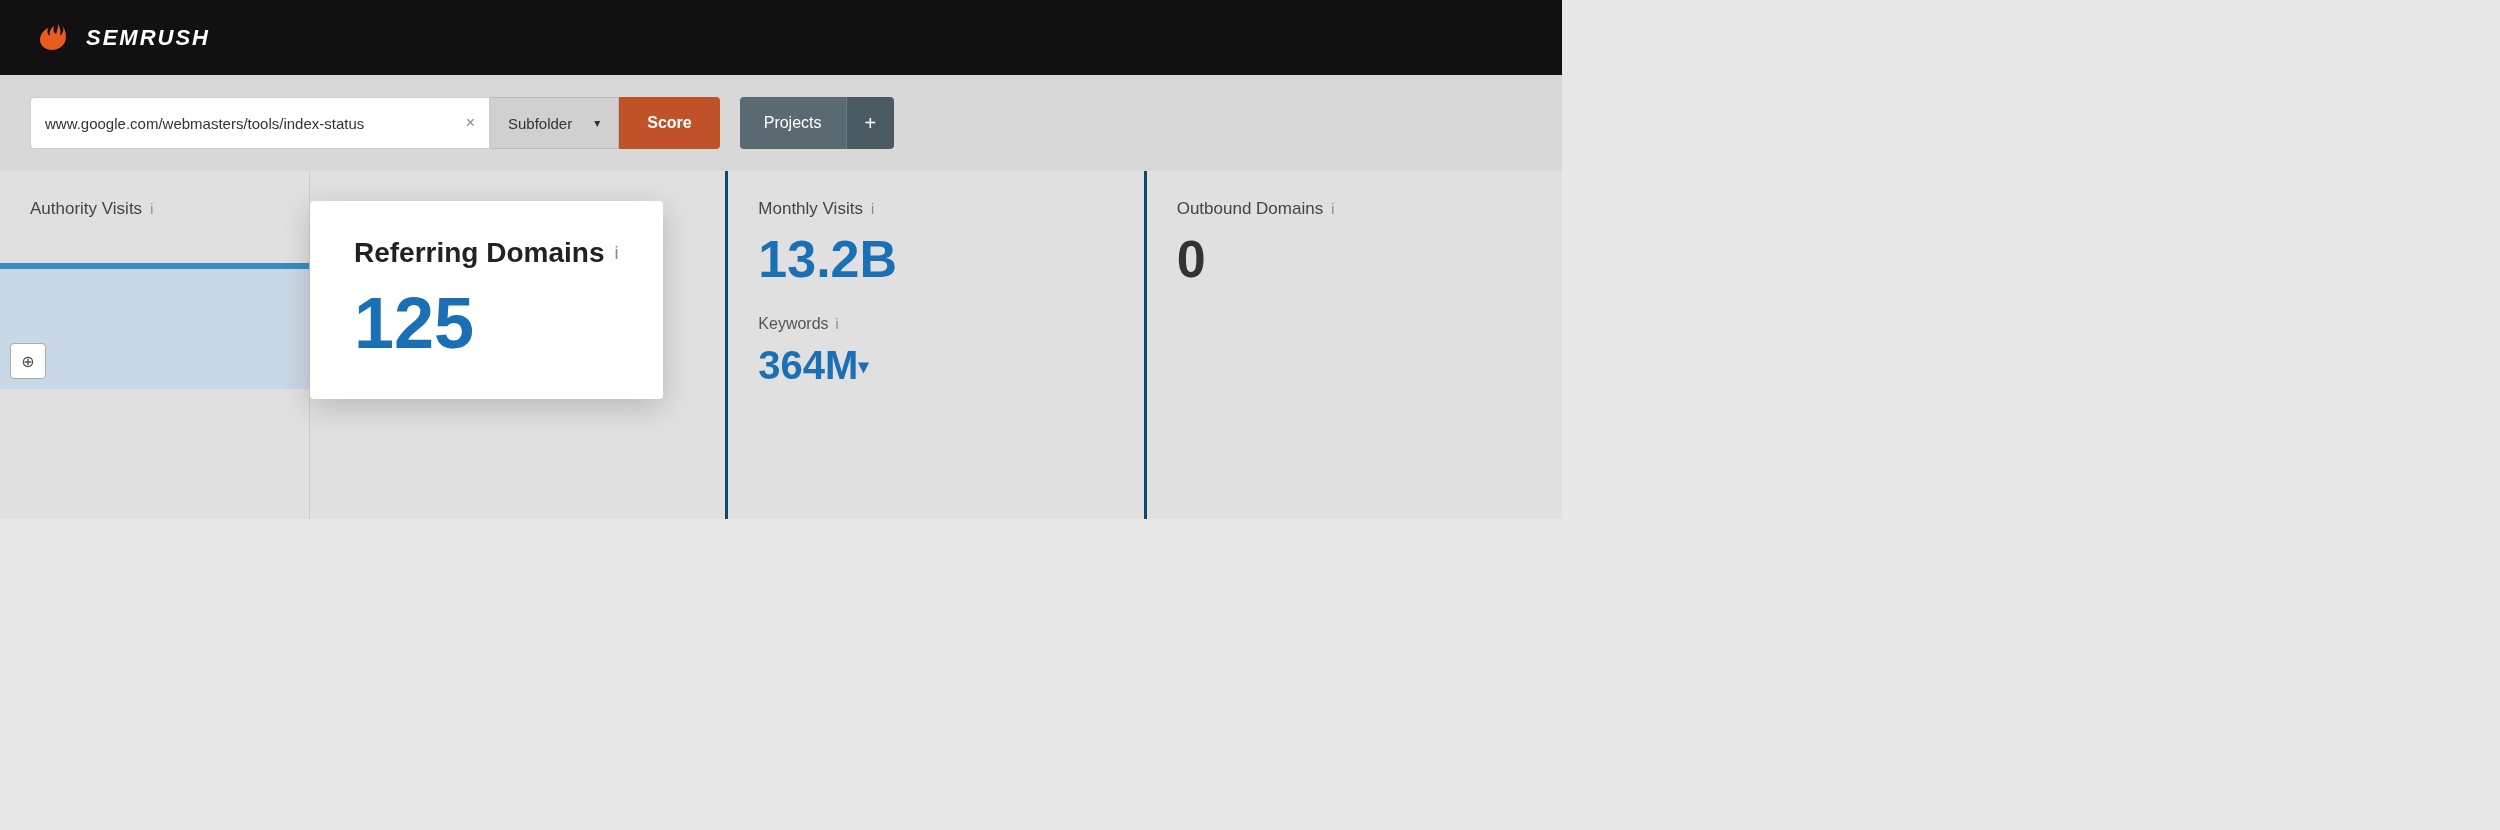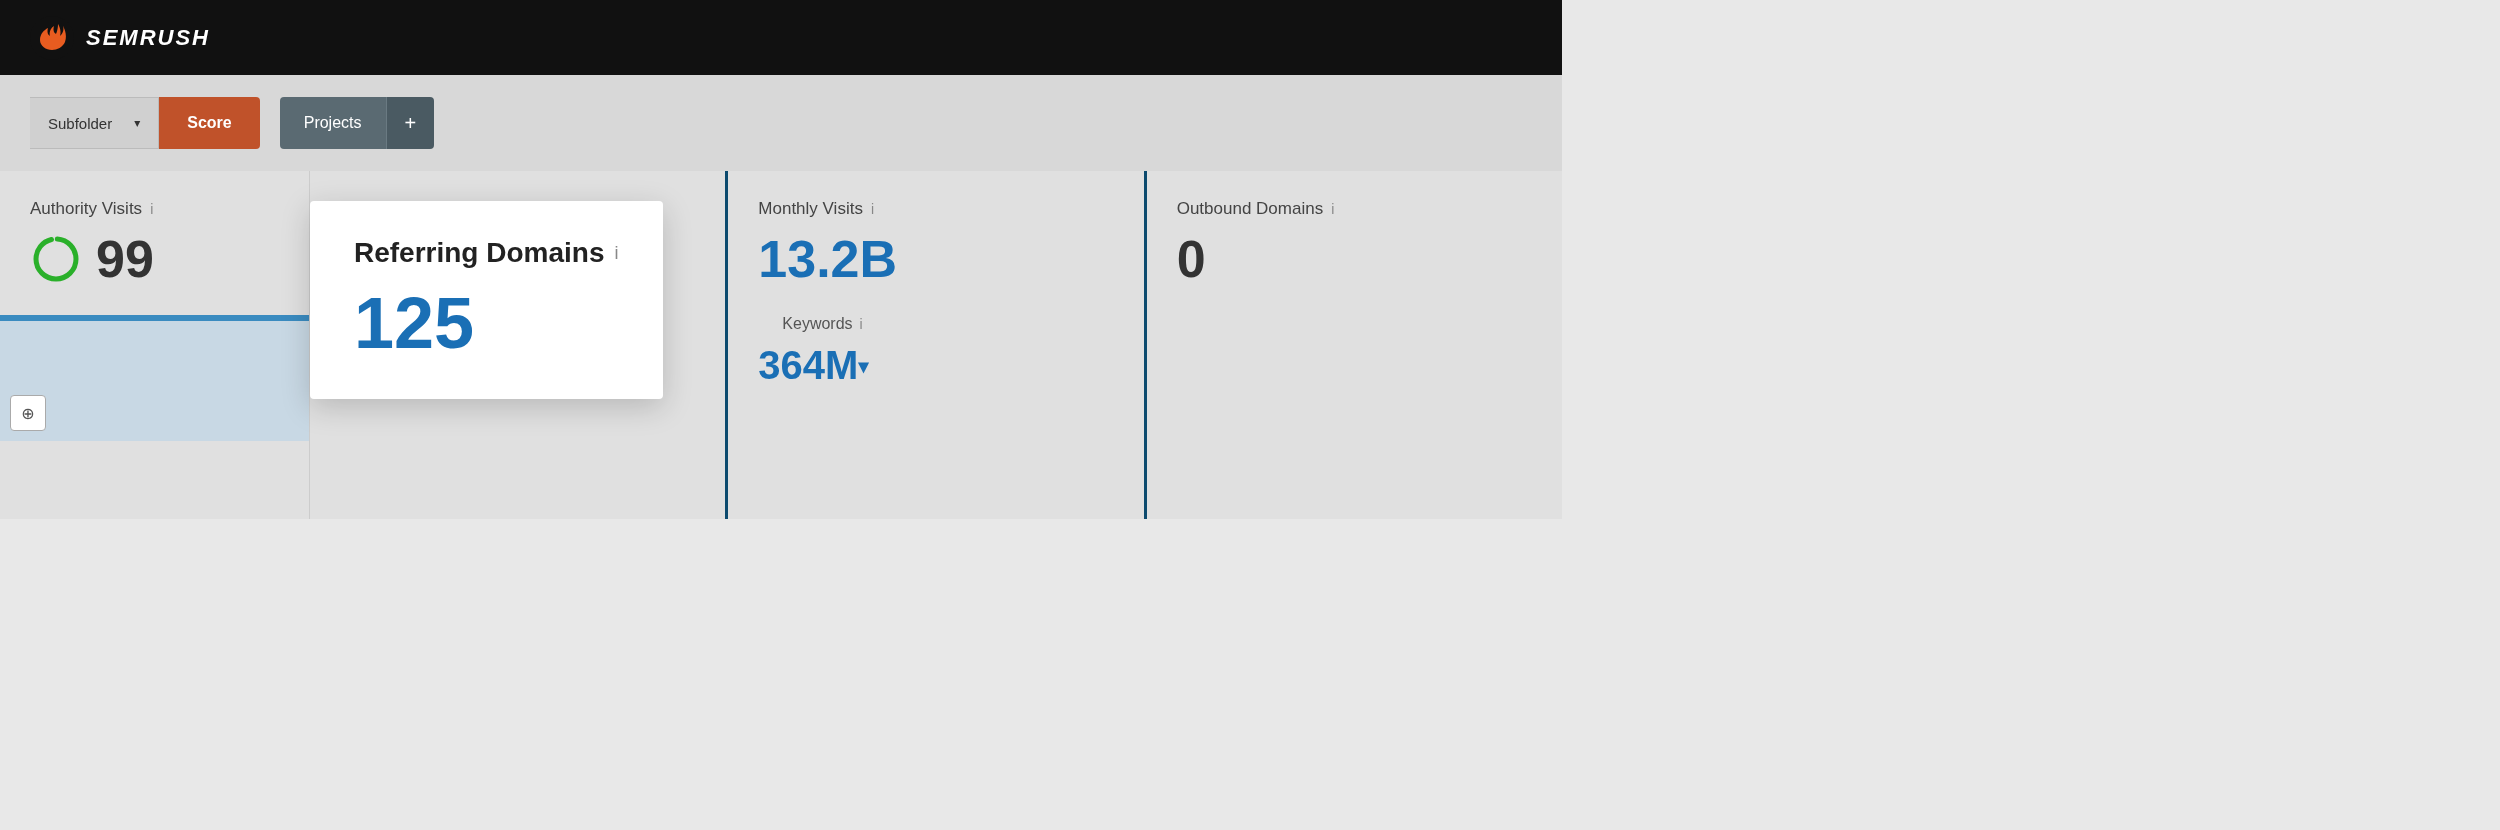--- a/index.html
+++ b/index.html
@@ -209,21 +209,20 @@
       color: #1a6fb5;
       line-height: 1;
     }
     .sub-stat-label {
       font-size: 16px;
       color: #555;
       display: flex;
       align-items: center;
       gap: 7px;
       margin-bottom: 10px;
-      margin-left: 24px;
     }
     .sub-stat-value {
       font-size: 40px;
       font-weight: 700;
       color: #1a6fb5;
       display: flex;
       align-items: center;
       gap: 0;
     }
 
@@ -272,46 +271,42 @@
     <svg class="logo-icon" viewBox="0 0 44 44">
       <ellipse cx="22" cy="22" rx="22" ry="22" fill="#111"></ellipse>
 
       <path d="M28 8 C28 8 32 14 30 20 C30 20 35 16 33 10 C33 10 38 18 35 26 C33 31 27 34 22 34 C16 34 10 30 10 24 C10 18 14 14 18 12 C18 12 16 18 20 20 C20 20 18 14 24 10 C24 10 22 16 26 18 C26 18 28 14 28 8Z" fill="#e85c20"></path>
     </svg>
     <span class="logo-text">SEMRUSH</span>
   </div>
 </div>
 
 <div class="search-bar-area">
+  <div class="search-input-wrapper">
+    <span class="search-input-text">www.google.com/webmasters/tools/index-status</span>
+    <span class="clear-icon">×</span>
+  </div>
   <button class="subfolder-btn">
     <span>Subfolder</span>
     <span class="chevron">▾</span>
   </button>
   <button class="search-btn">Score</button>
   <button class="projects-btn">Projects</button>
   <button class="plus-btn">+</button>
 </div>
 
 <div class="main-content">
   <div class="stats-row">
 
     <div class="authority-panel">
       <div class="authority-top">
         <div class="stat-label">
           <span>Authority Visits</span>
           <span class="info-icon">i</span>
         </div>
-        <div class="stat-value">
-
-          <svg class="circle-icon" viewBox="0 0 52 52">
-            <circle cx="26" cy="26" r="20" fill="none" stroke="#ddd" stroke-width="5"></circle>
-            <circle cx="26" cy="26" r="20" fill="none" stroke="#2ab02a" stroke-width="5" stroke-dasharray="120 6" stroke-dashoffset="31" stroke-linecap="round"></circle>
-          </svg>
-          <span class="dark-value">99</span>
-        </div>
       </div>
       <div class="blue-line"></div>
       <div class="authority-chart">
         <div class="zoom-icon">⊕</div>
       </div>
     </div>
 
     <div class="metrics-area">
 
       <div class="metric-col">

